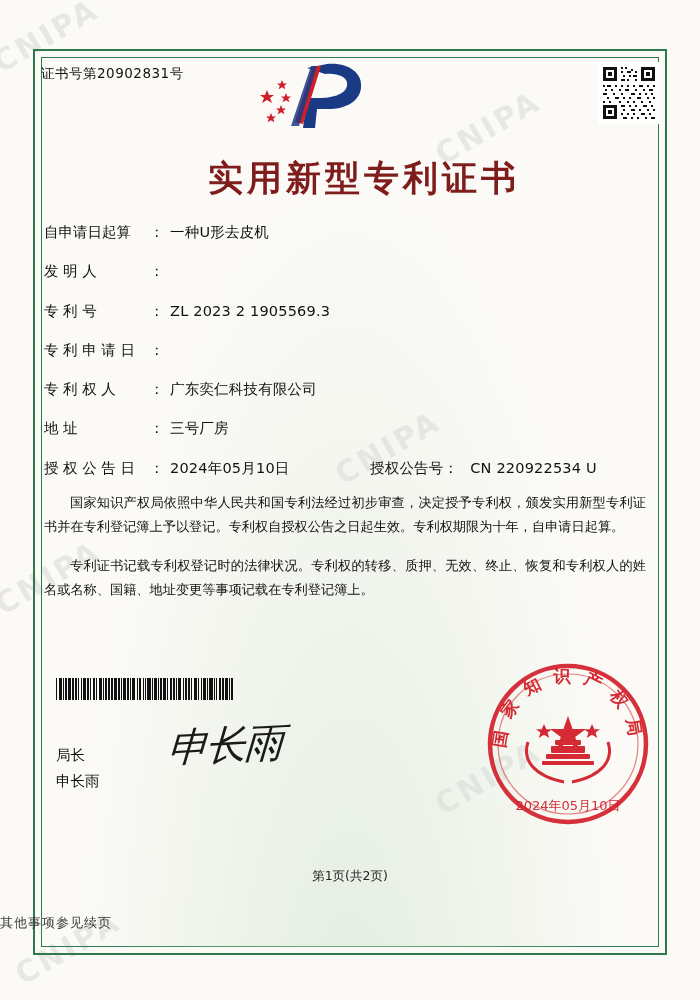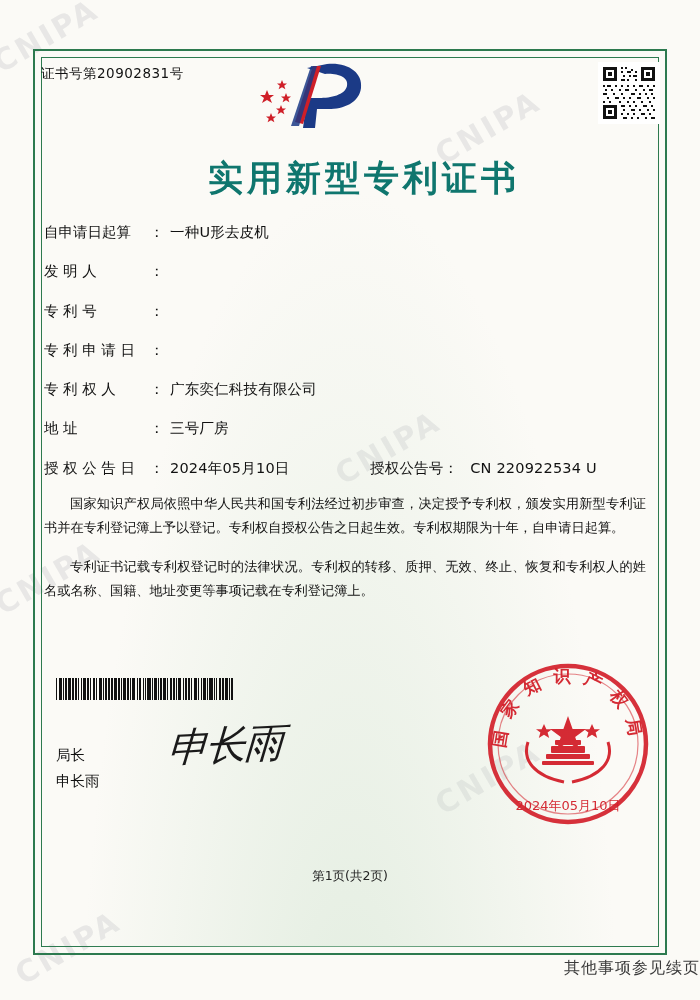--- a/index.html
+++ b/index.html
@@ -79,21 +79,21 @@
   }
   .qr svg { display: block; }
 
   .main-title {
     position: absolute;
     left: 0; right: 0; top: 155px;
     text-align: center;
     font-size: 35px;
     font-weight: bold;
     letter-spacing: 4px;
-    color: #0f766e;
+    color: #7f1d1d;
     font-family: "DejaVu Sans", sans-serif;
     padding-left: 28px;
   }
 
   
   .fields {
     position: absolute;
     left: 44px; top: 222px;
     right: 40px;
   }
@@ -127,21 +127,21 @@
 
   
   .paras {
     position: absolute;
     left: 44px; right: 42px; top: 492px;
     font-size: 13.2px;
     line-height: 1.85;
     color: #111;
     text-align: justify;
   }
-  .paras p { margin: 0 12px 14px 0; text-indent: 26px; }
+  .paras p { margin: 0 12px 14px 0; text-indent: 26px; font-family: Liberation Mono, monospace; }
 
   
   .barcode {
     position: absolute;
     left: 56px; top: 678px;
     height: 22px;
     width: 210px;
     display: flex;
     align-items: flex-end;
   }
@@ -183,23 +183,23 @@
   .page-no {
     position: absolute;
     left: 0; right: 0; top: 868px;
     text-align: center;
     font-size: 12.5px;
     color: #222;
   }
 
   .footer-note {
     position: absolute;
-    left: 0; right: 0; top: 958px;
-    text-align: right;
-    font-size: 16px;
+    left: 0; right: 0; top: 914px;
+    text-align: left;
+    font-size: 13px;
     color: #3b3b3b;
     letter-spacing: 1px;
   }
 </style>
 </head>
 <body>
 
 <div class="wm wm1">CNIPA</div>
 <div class="wm wm2">CNIPA</div>
 <div class="wm wm3">CNIPA</div>
@@ -333,20 +333,21 @@
       <span>发    明    人</span>
       <span class="colon">：</span>
     </div>
   </div>
 
   <div class="row">
     <div class="label">
       <span>专    利    号</span>
       <span class="colon">：</span>
     </div>
+    <div class="value">ZL 2023 2 1905569.3</div>
   </div>
 
   <div class="row">
     <div class="label">
       <span>专 利 申 请 日</span>
       <span class="colon">：</span>
     </div>
   </div>
 
   <div class="row">

